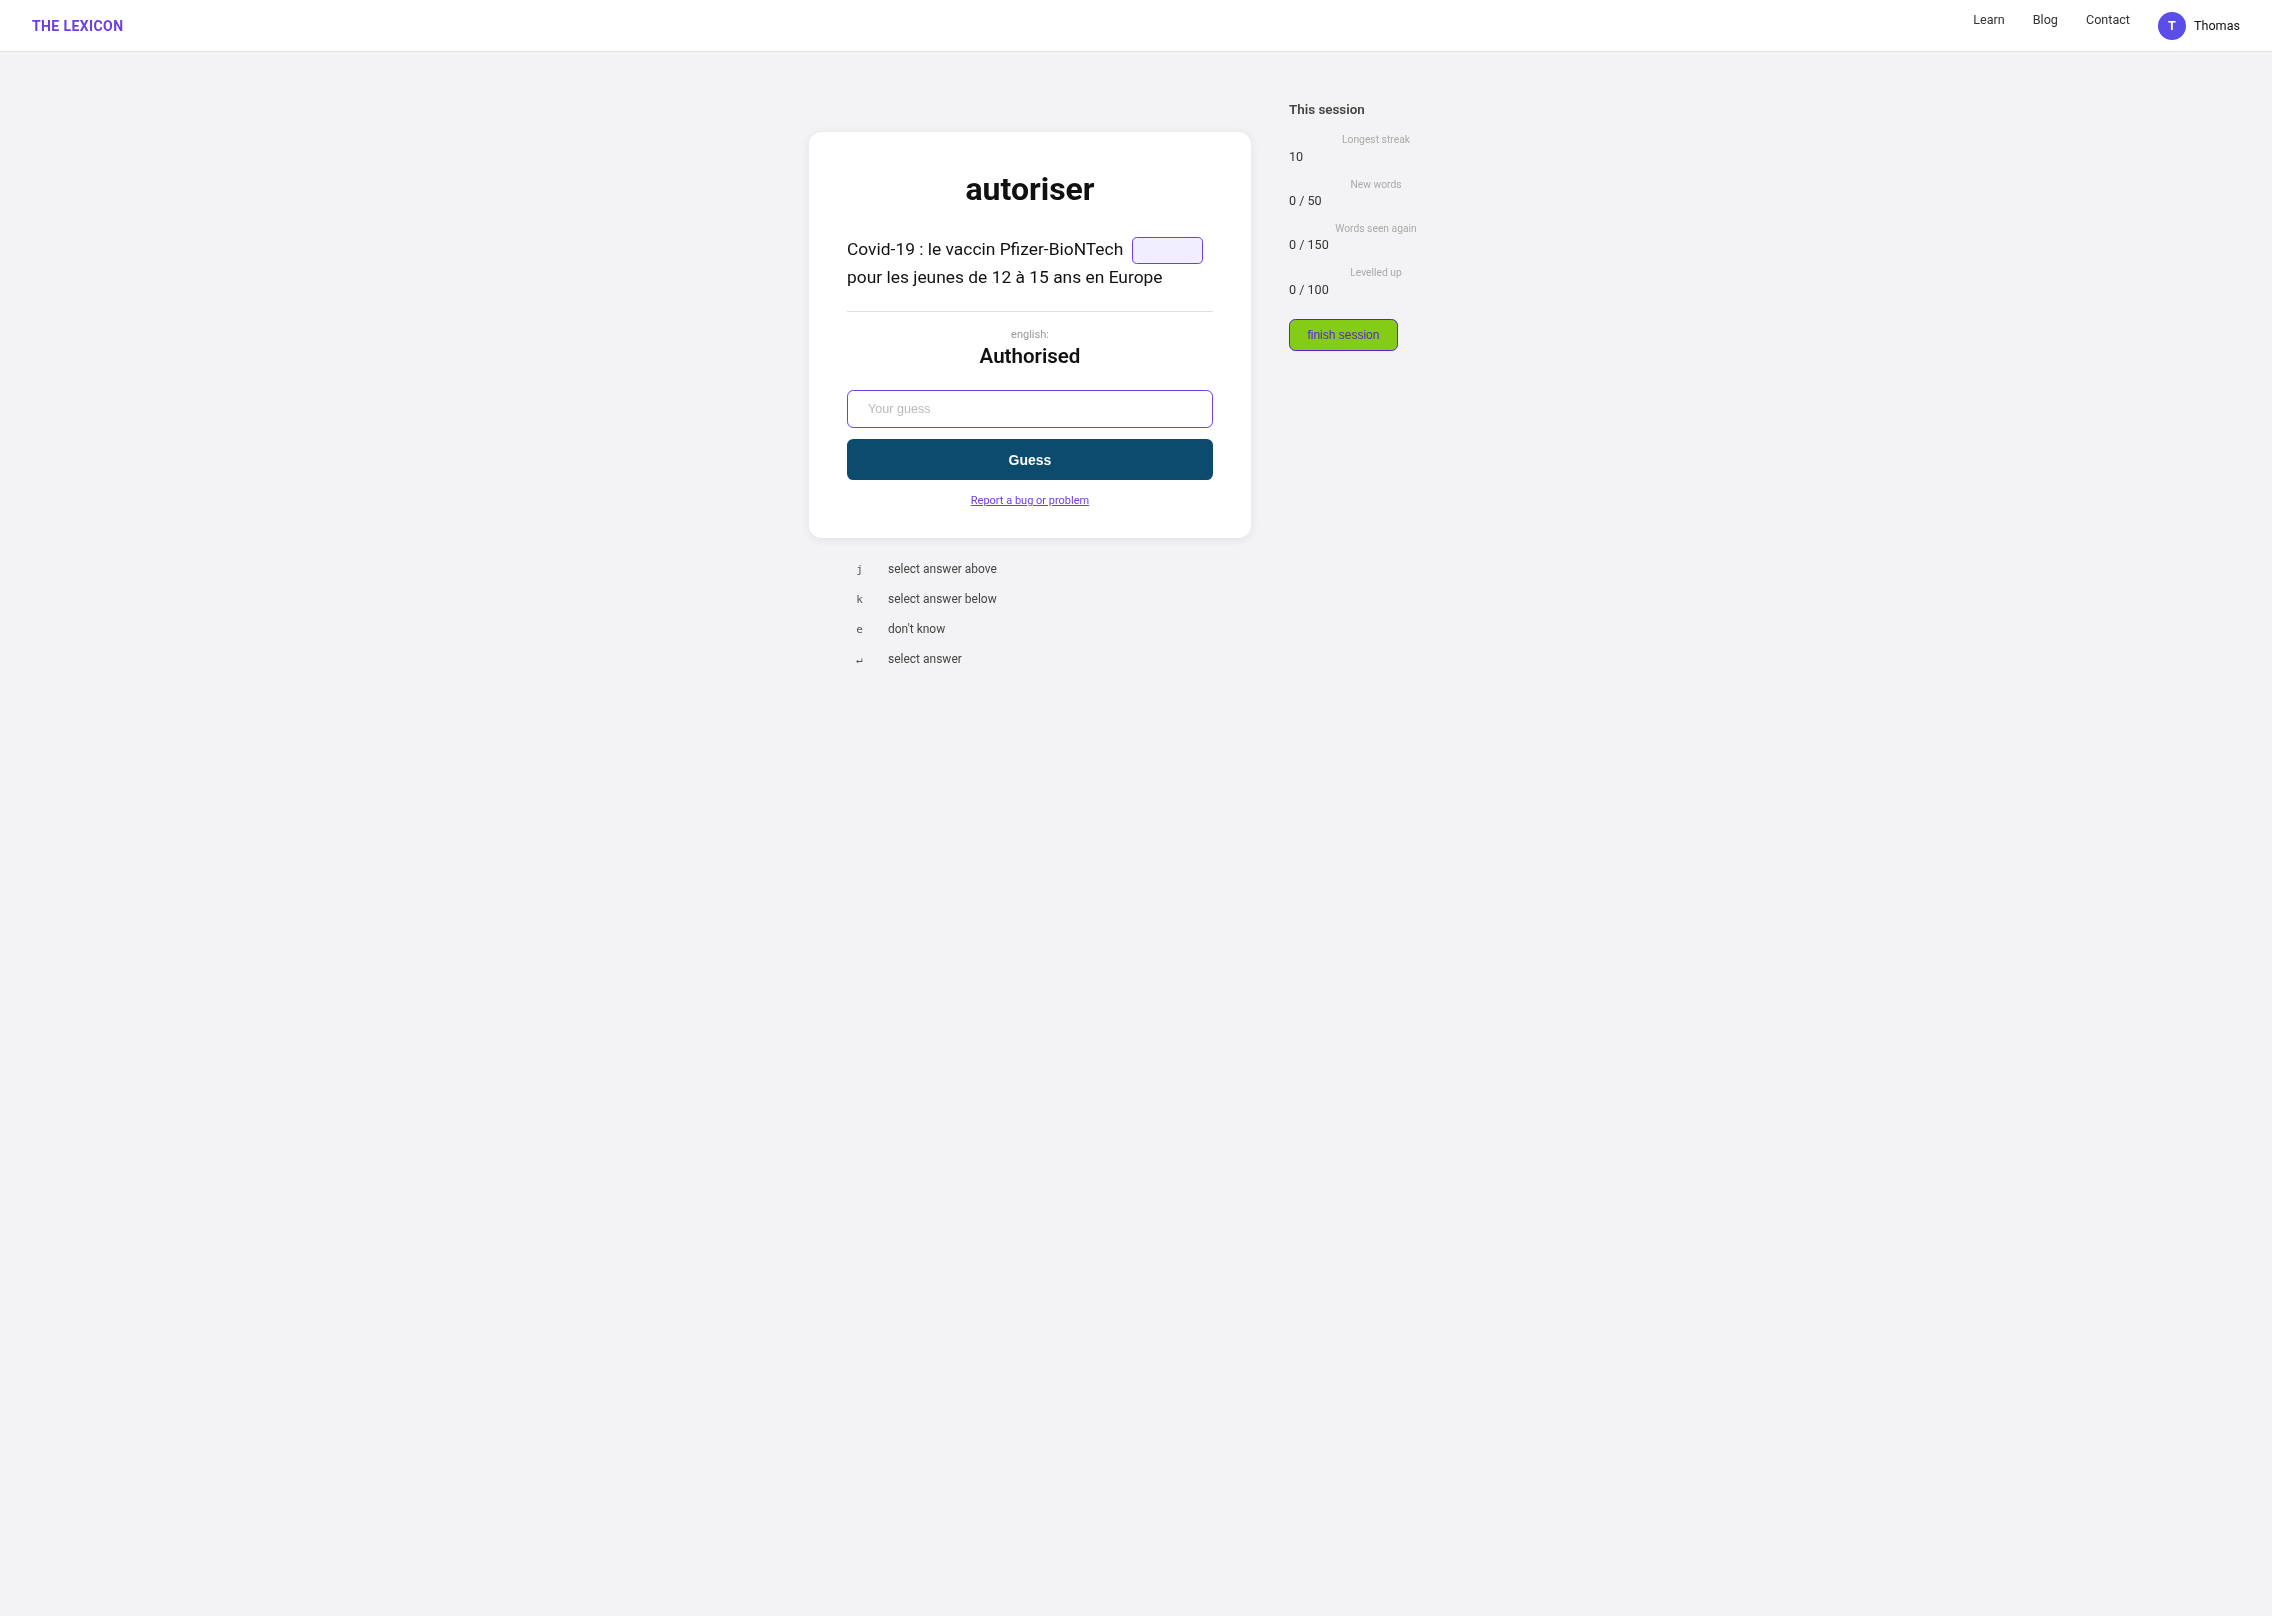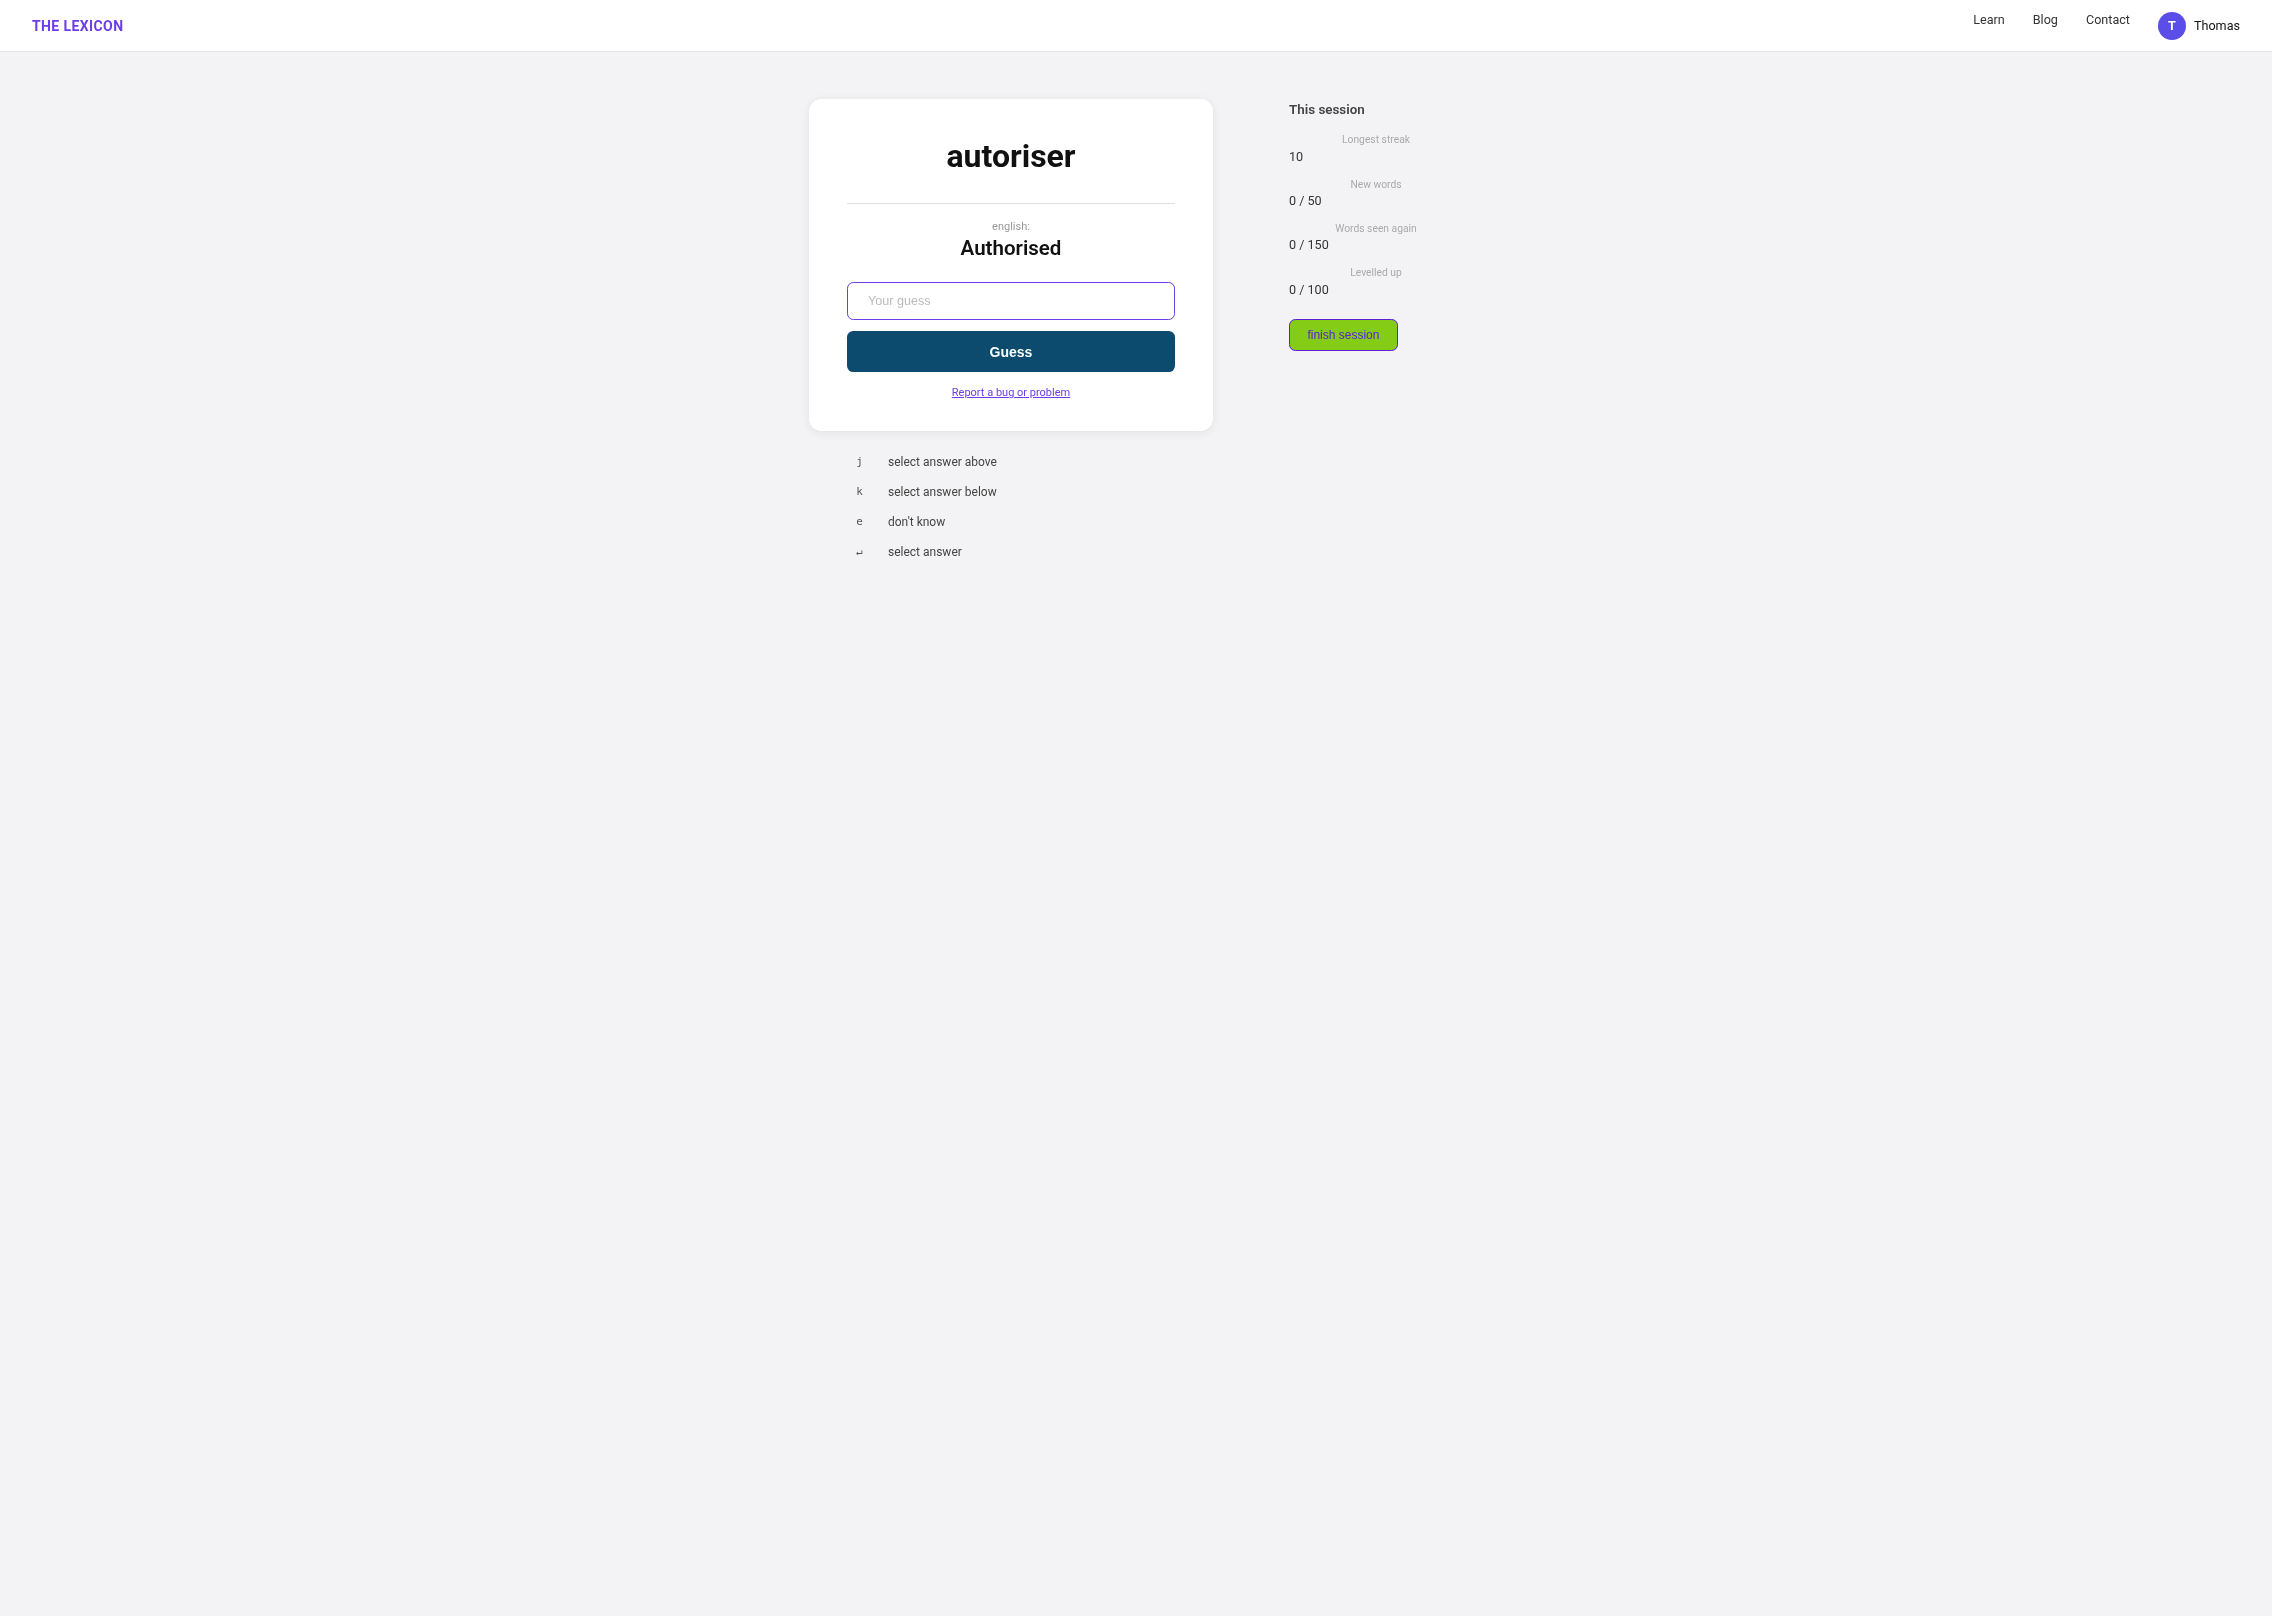--- a/index.html
+++ b/index.html
@@ -68,22 +68,23 @@
       align-items: flex-start;
       gap: 38px;
       padding: 47px 32px;
     }
 
     
     .quiz-card {
       background: #fff;
       border-radius: 12.6px;
       padding: 38px 38px 28px;
-      width: 404px;
+      width: 442px;
       box-shadow: 0 1.6px 9.5px rgba(0,0,0,0.07);
+      margin-top: 33px;
     }
 
     .word-title {
       font-size: 32px;
       font-weight: 700;
       text-align: center;
       margin-bottom: 28px;
       color: #111;
     }
 
@@ -251,20 +252,25 @@
   </div>
 </nav>
 
 <div class="page-content">
 
   <div class="main-col">
 
     <div class="quiz-card">
       <div class="word-title">autoriser</div>
 
+      <div class="sentence-block">
+        <span>Covid-19 : le vaccin Pfizer-BioNTech</span>
+        <span class="sentence-gap"></span>
+        <span>pour les jeunes de 12 à 15 ans en Europe</span>
+      </div>
 
       <hr class="divider">
 
       <div class="hint-label">english:</div>
       <div class="hint-word">Authorised</div>
 
       <input class="guess-input" type="text" placeholder="Your guess" style="">
 
       <button class="guess-button">Guess</button>
 

